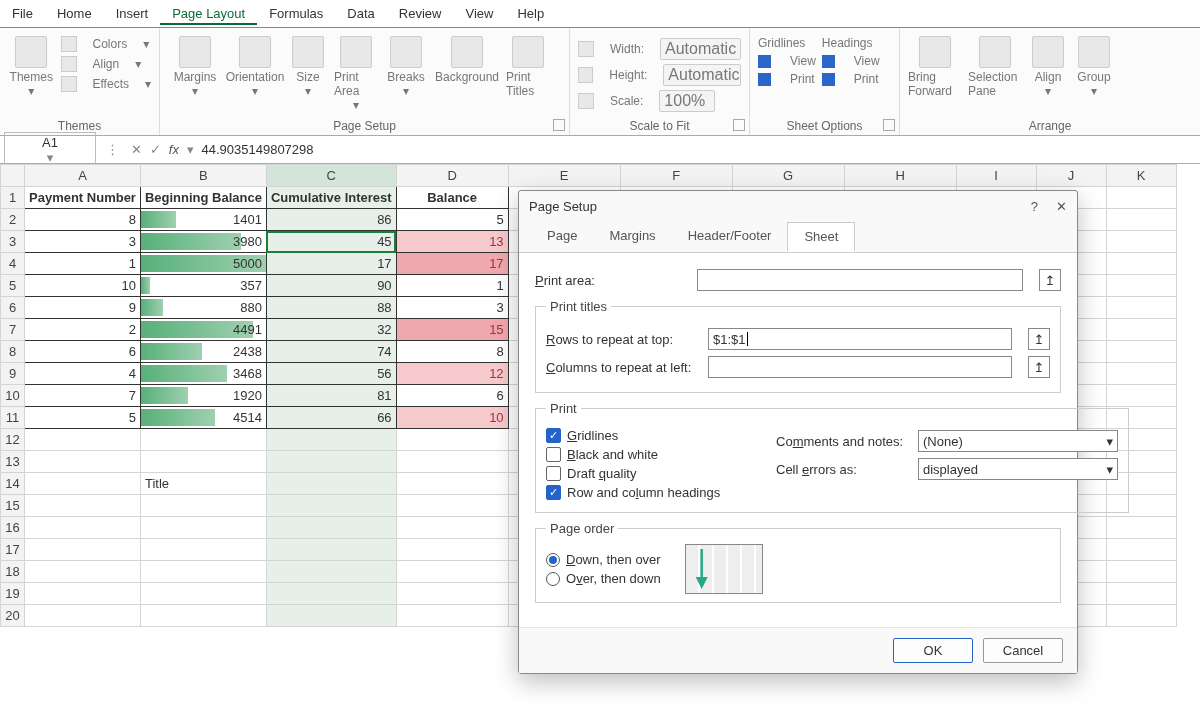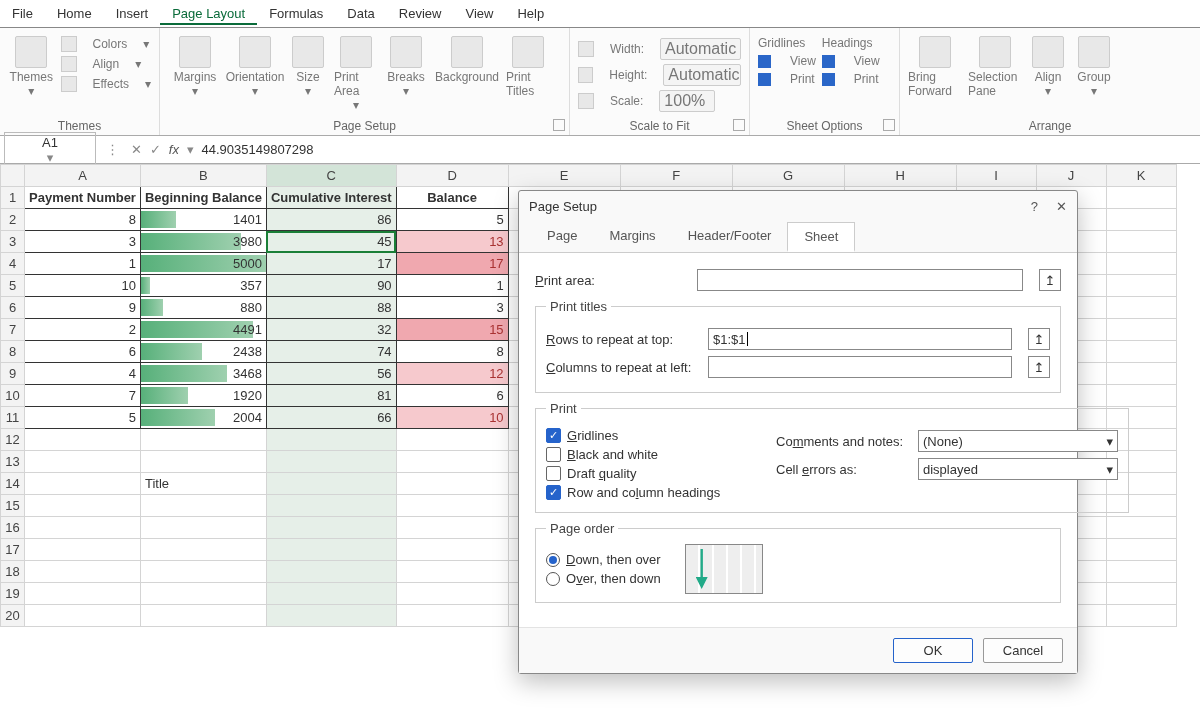--- a/index.html
+++ b/index.html
@@ -441,21 +441,21 @@
           <td class=""></td>
           <td class=""></td>
           <td class=""></td>
         </tr>
         <tr>
           <th class="rowh">11</th>
           <td class="datacell">5</td>
           <td class="datacell cB">
             <div class="barwrap">
               <div class="barfill" style="width:59%"></div>
-              <div class="barval">2004</div>
+              <div class="barval">4514</div>
             </div>
           </td>
           <td class="datacell colC ">66</td>
           <td class="datacell pink">10</td>
           <td class=""></td>
           <td class=""></td>
           <td class=""></td>
           <td class=""></td>
           <td class=""></td>
           <td class=""></td>

